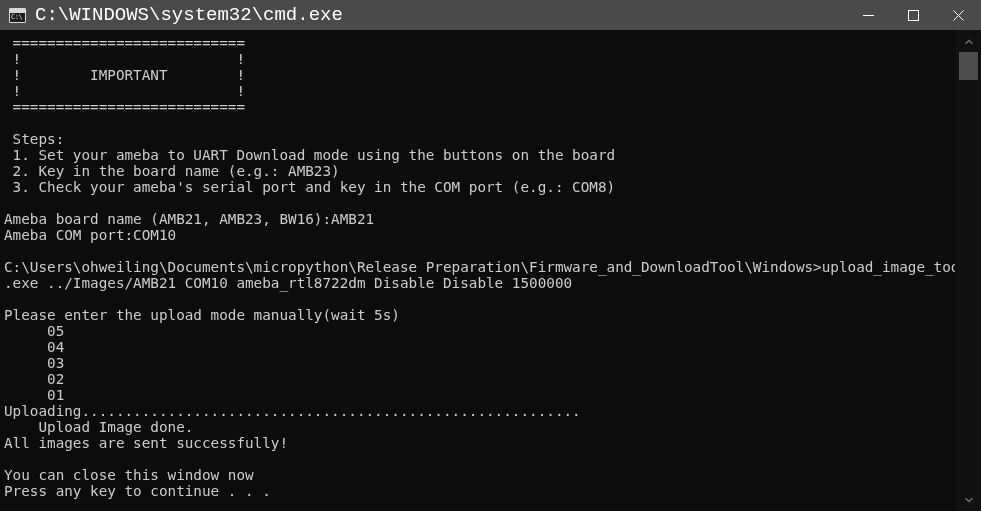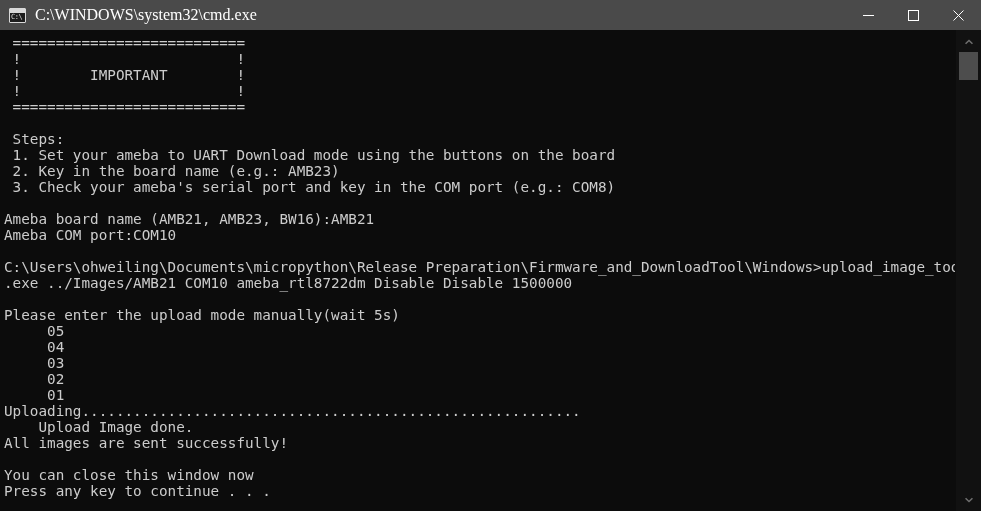--- a/index.html
+++ b/index.html
@@ -65,22 +65,22 @@
     color: #d8d8d8;
     font-family: "DejaVu Sans Mono", monospace;
     font-size: 7px;
     line-height: 9px;
     letter-spacing: -0.5px;
     white-space: nowrap;
     overflow: hidden;
   }
   .title-text {
     color: #ffffff;
-    font-family: Liberation Serif, serif;
-    font-size: 16px;
+    font-family: Liberation Mono, monospace;
+    font-size: 19px;
     line-height: 30px;
     white-space: nowrap;
     overflow: hidden;
     text-overflow: ellipsis;
   }
   .title-buttons {
     display: flex;
     flex: 0 0 auto;
     height: 30px;
   }

